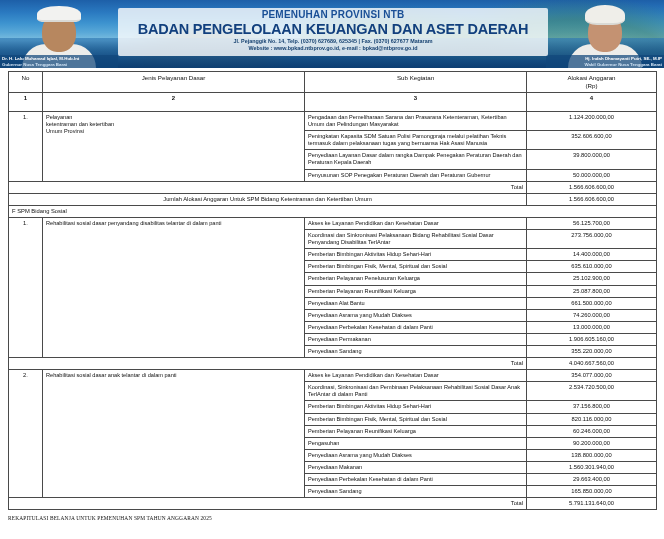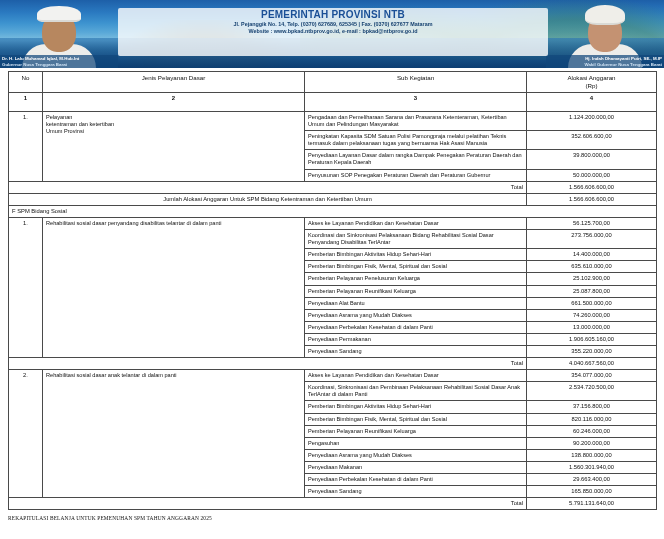--- a/index.html
+++ b/index.html
@@ -239,21 +239,22 @@
     <div class="head"></div>
     <div class="cap"></div>
     <div class="namebar">
       <div class="nm1">Hj. Indah Dhamayanti Putri, SE., M.IP</div>
       <div class="nm2">Wakil Gubernur Nusa Tenggara Barat</div>
     </div>
   </div>
 
   <div class="glass"></div>
   <div class="txtwrap">
-    <div class="ttl-1">PEMERINTAH PROVINSI NTB</div>
+    <div class="ttl-1">PEMENUHAN PROVINSI NTB</div>
+    <div class="ttl-2">BADAN PENGELOLAAN KEUANGAN DAN ASET DAERAH</div>
     <div class="ttl-3">Jl. Pejanggik No. 14, Telp. (0370) 627689, 625345 | Fax. (0370) 627677 Mataram</div>
     <div class="ttl-4">Website : www.bpkad.ntbprov.go.id, e-mail : bpkad@ntbprov.go.id</div>
   </div>
 </div>
 
 <div class="sheet">
   <table class="main">
     <colgroup>
       <col class="c-no">
         <col class="c-jenis">

